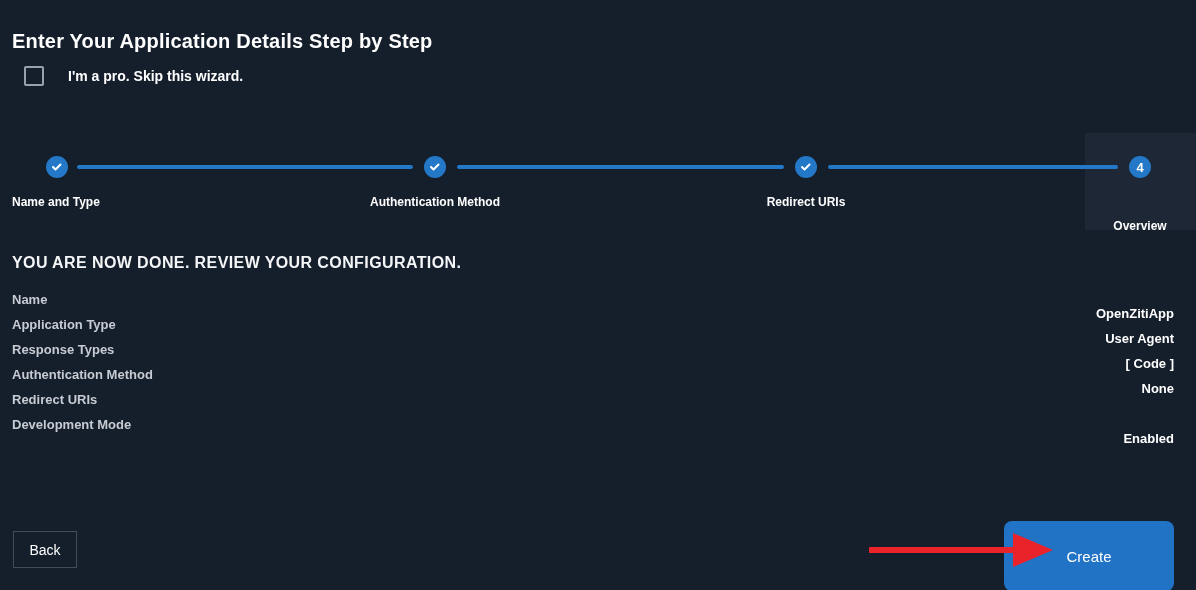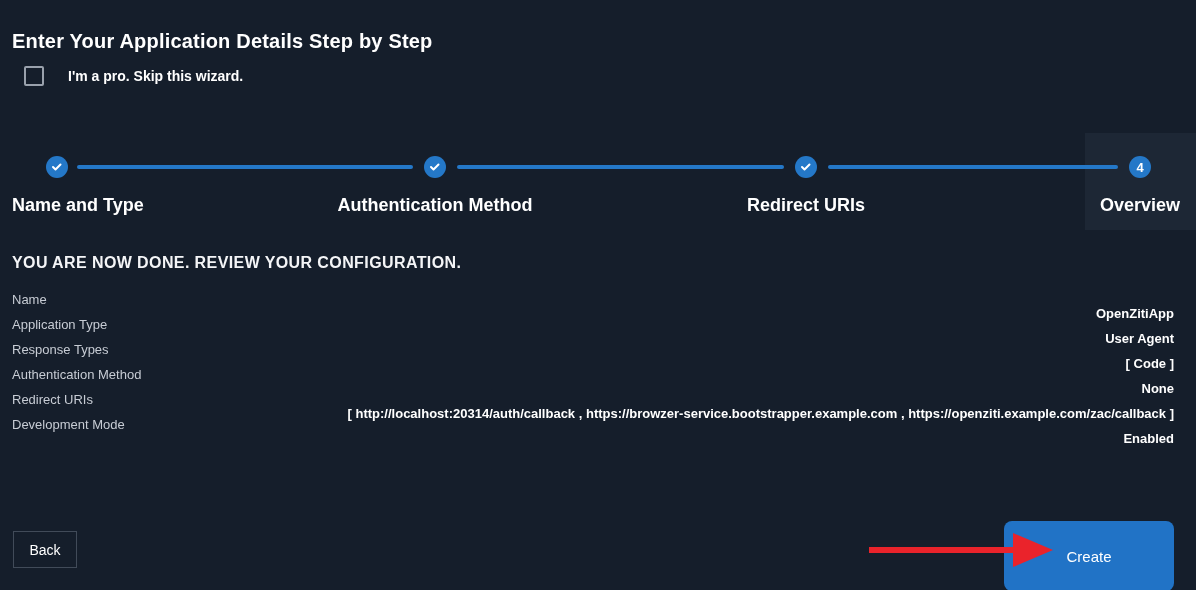--- a/index.html
+++ b/index.html
@@ -41,39 +41,39 @@
   .c1{left:77px;width:336px;}
   .c2{left:457px;width:327px;}
   .c3{left:828px;width:290px;}
   .step-circle{
     position:absolute;top:23px;width:22px;height:22px;border-radius:50%;
     background:var(--accent);display:flex;align-items:center;justify-content:center;
     font-size:13px;font-weight:700;color:#fff;cursor:pointer;
   }
   .s1{left:46px;} .s2{left:424px;} .s3{left:795px;} .s4{left:1129px;}
   .step-label{
-    position:absolute;top:62px;font-size:18px;font-weight:700;white-space:nowrap;
+    position:absolute;top:62px;font-size:12px;font-weight:700;white-space:nowrap;
   }
   .l1{left:12px;}
   .l2{left:435px;transform:translateX(-50%);}
   .l3{left:806px;transform:translateX(-50%);}
-  .l4{left:1140px;transform:translateX(-50%);}
+  .l4{left:1140px;transform:translateX(-50%);margin-top:24px;}
 
   .review-heading{
     position:absolute;top:254px;left:12px;
     font-size:16px;font-weight:700;letter-spacing:.4px;color:#f4f5f7;text-align:right;
   }
   .review-rows{
     position:absolute;top:287px;left:12px;right:22px;
   }
   .review-row{
     display:flex;justify-content:space-between;align-items:center;
     height:25px;font-size:13px;
   }
-  .row-label{color:var(--label-gray);font-weight:400;white-space:nowrap;}
+  .row-label{color:var(--label-gray);font-weight:700;white-space:nowrap;}
   .row-value{color:#fff;font-weight:700;text-align:left;white-space:nowrap;margin-top:28px;}
 
   .back-button{
     position:absolute;left:13px;top:531px;width:64px;height:37px;
     background:transparent;border:1px solid var(--border-gray);border-radius:0;
     color:#fff;font-size:14px;font-family:inherit;cursor:pointer;
   }
   .create-button{
     position:absolute;left:1004px;top:521px;width:170px;height:70px;
     background:var(--btn-blue);border:none;border-radius:8px;
@@ -139,21 +139,20 @@
   <div class="review-row">
     <span class="row-label">Response Types</span>
     <span class="row-value">[ Code ]</span>
   </div>
   <div class="review-row">
     <span class="row-label">Authentication Method</span>
     <span class="row-value">None</span>
   </div>
   <div class="review-row">
     <span class="row-label">Redirect URIs</span>
-    <span class="row-value">[ http://localhost:20314/auth/callback , https://browzer-service.bootstrapper.example.com , https://openziti.example.com/zac/callback ]</span>
   </div>
   <div class="review-row">
     <span class="row-label">Development Mode</span>
     <span class="row-value">Enabled</span>
   </div>
 </div>
 
 <button class="back-button">Back</button>
 <button class="create-button">Create</button>
 

